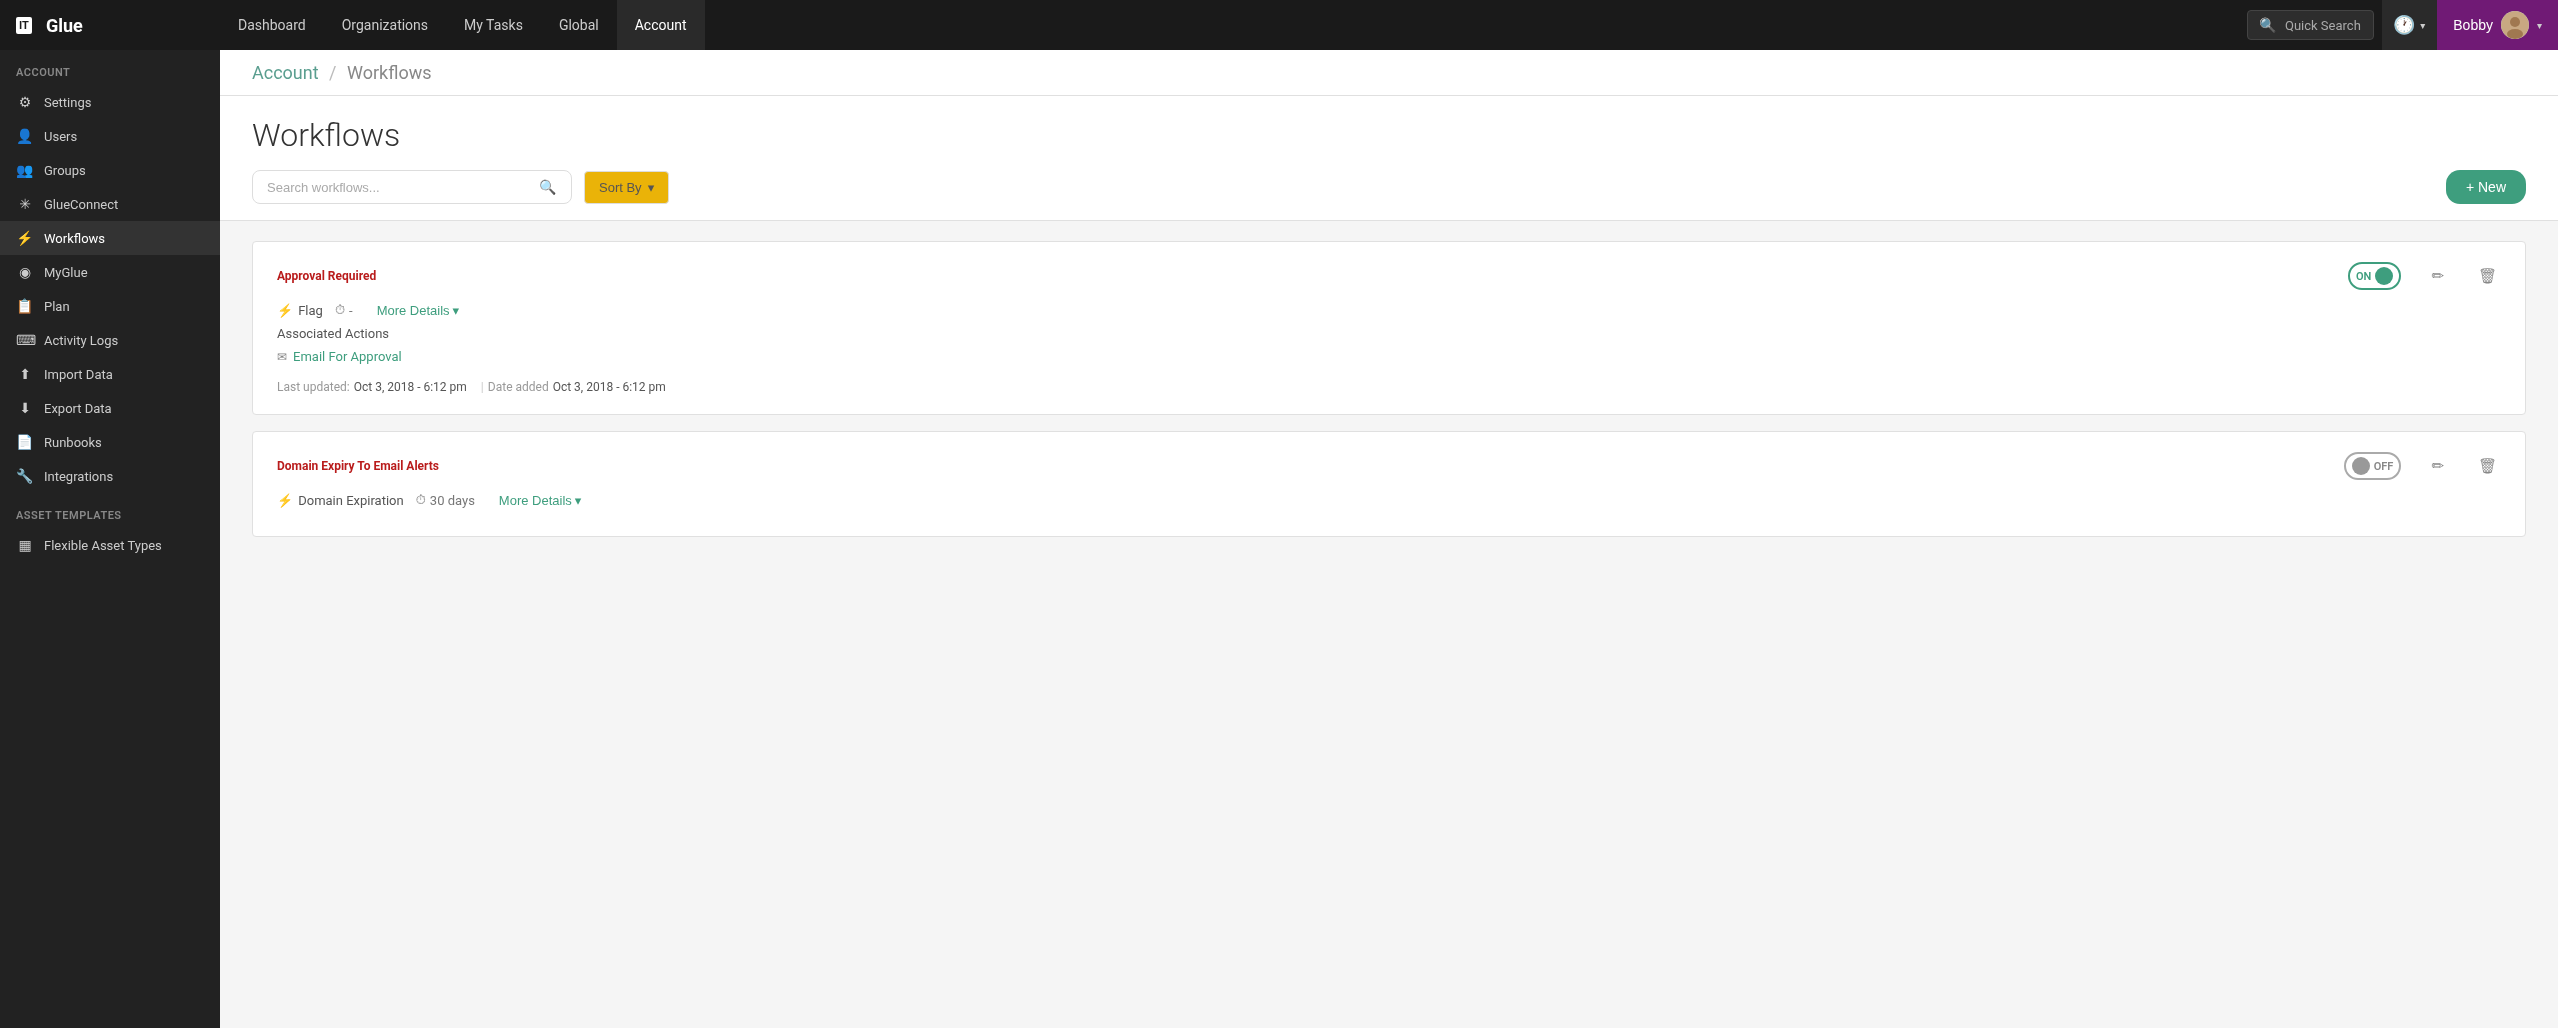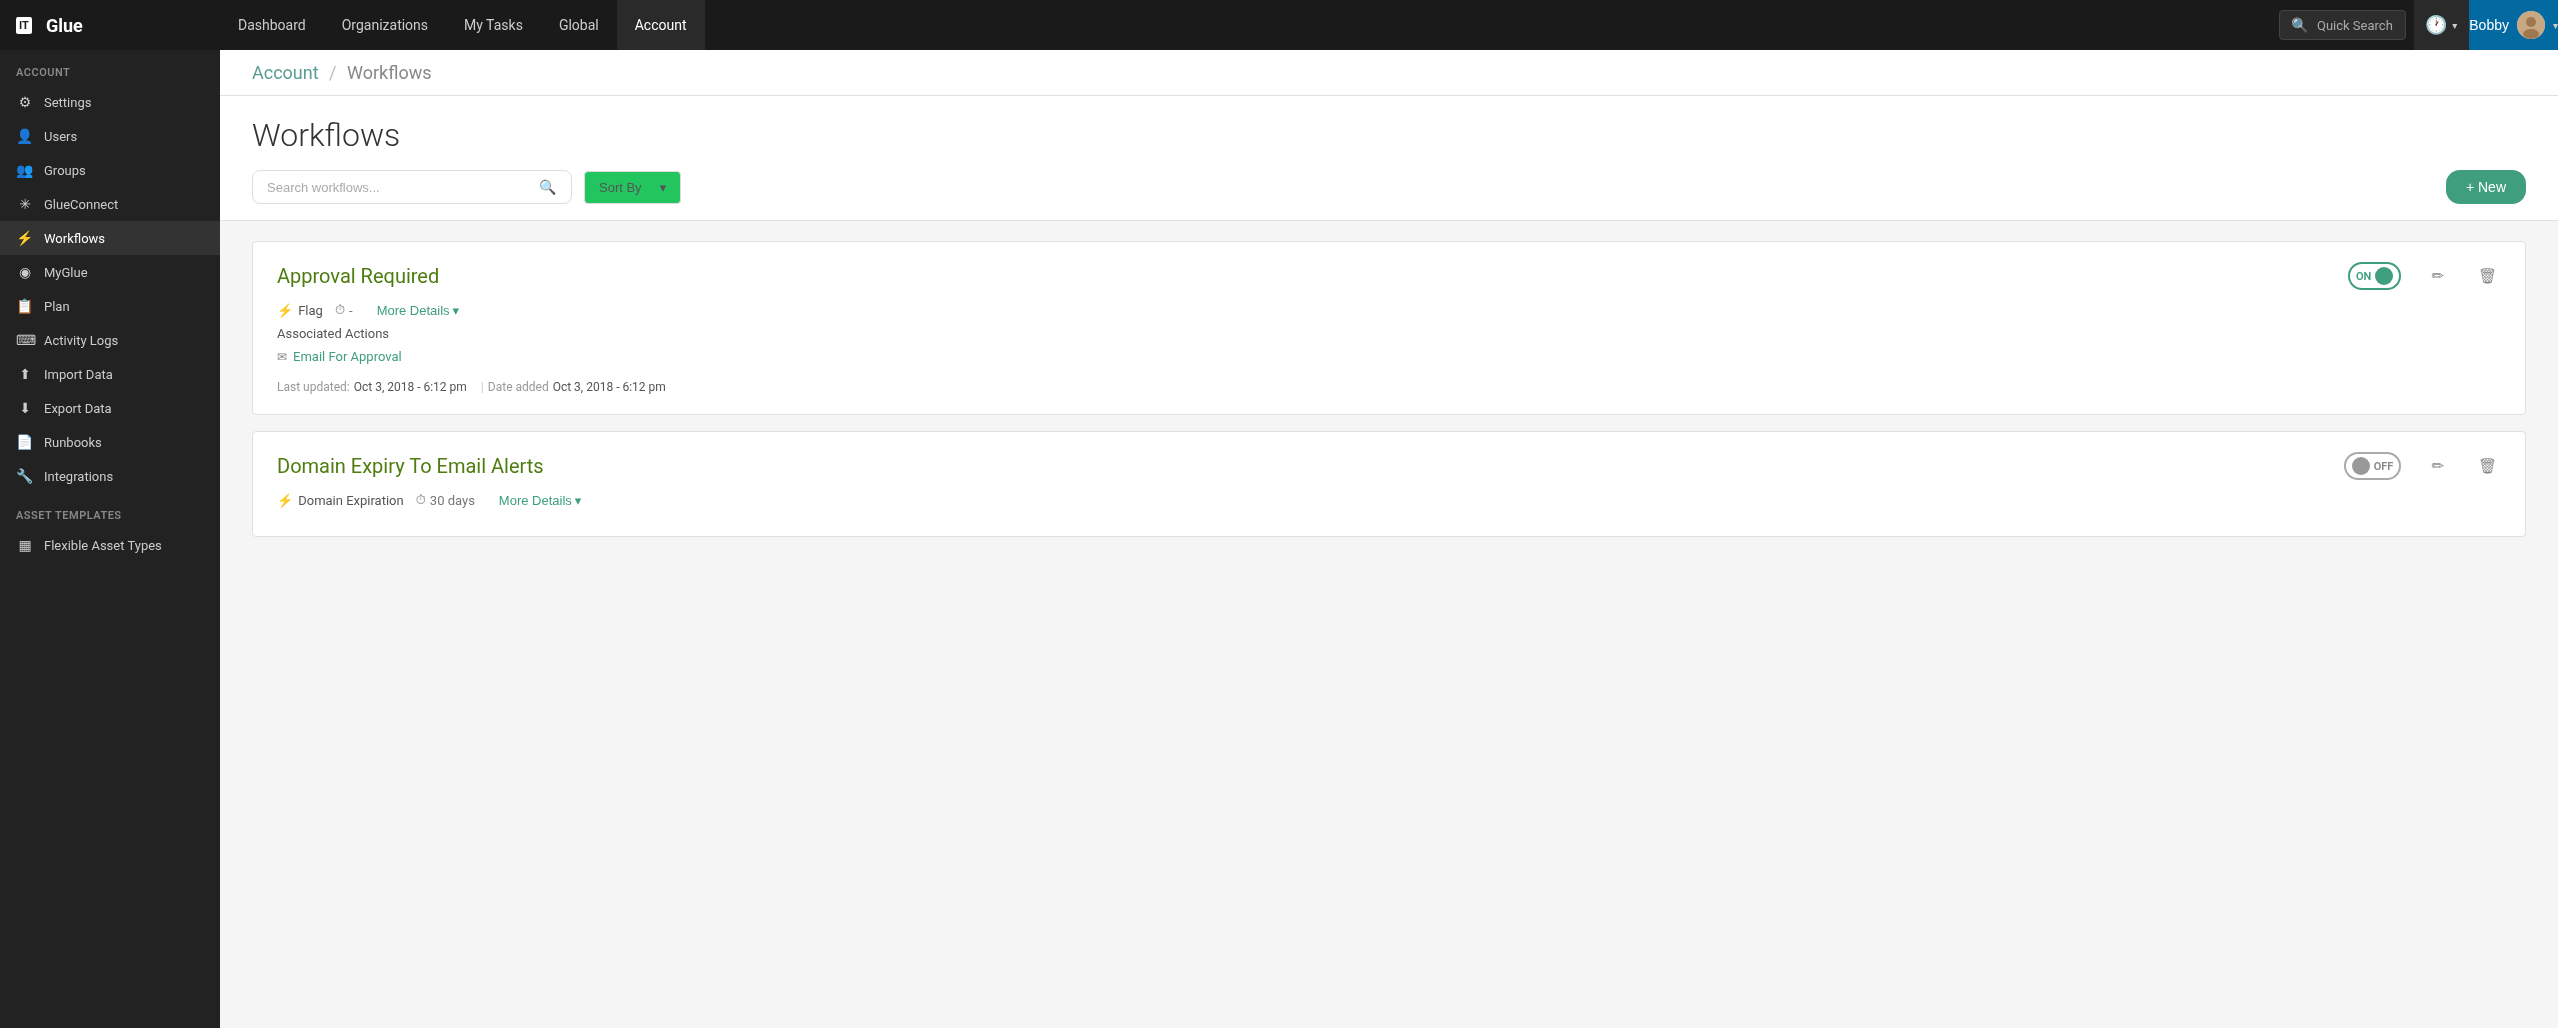--- a/index.html
+++ b/index.html
@@ -85,25 +85,25 @@
       color: #ccc;
       height: 50px;
       padding: 0 12px;
       display: flex;
       align-items: center;
       gap: 4px;
       cursor: pointer;
       font-size: 18px;
     }
     .user-btn {
-      background: #0369a1;
+      background: #701a75;
       border: none;
       color: white;
       height: 50px;
-      padding: 0 0;
+      padding: 0 16px;
       display: flex;
       align-items: center;
       gap: 8px;
       cursor: pointer;
       font-size: 14px;
       justify-content: space-between;
     }
     .user-avatar {
       width: 28px;
       height: 28px;
@@ -213,25 +213,25 @@
       width: 100%;
       background: transparent;
     }
     .search-workflows input::placeholder { color: #aaa; }
     .sort-btn {
       border: 1px solid #ddd;
       border-radius: 4px;
       padding: 8px 14px;
       font-size: 13px;
       color: #555;
-      background: #22c55e;
-      cursor: pointer;
-      display: flex;
-      align-items: center;
-      gap: 18px;
+      background: #eab308;
+      cursor: pointer;
+      display: flex;
+      align-items: center;
+      gap: 6px;
     }
     .new-btn {
       background: #3e9e7e;
       color: white;
       border: none;
       border-radius: 14px;
       padding: 9px 20px;
       font-size: 14px;
       font-weight: 500;
       cursor: pointer;
@@ -254,23 +254,23 @@
       border-radius: 4px;
       padding: 20px 24px;
     }
     .workflow-card-header {
       display: flex;
       align-items: center;
       justify-content: space-between;
       margin-bottom: 12px;
     }
     .workflow-name {
-      font-size: 20px;
-      font-weight: 400;
-      color: #4d7c0f;
+      font-size: 12px;
+      font-weight: 700;
+      color: #b91c1c;
     }
     .workflow-card-actions {
       display: flex;
       align-items: center;
       gap: 26px;
     }
     .toggle-on {
       display: flex;
       align-items: center;
       border: 2px solid #3e9e7e;

